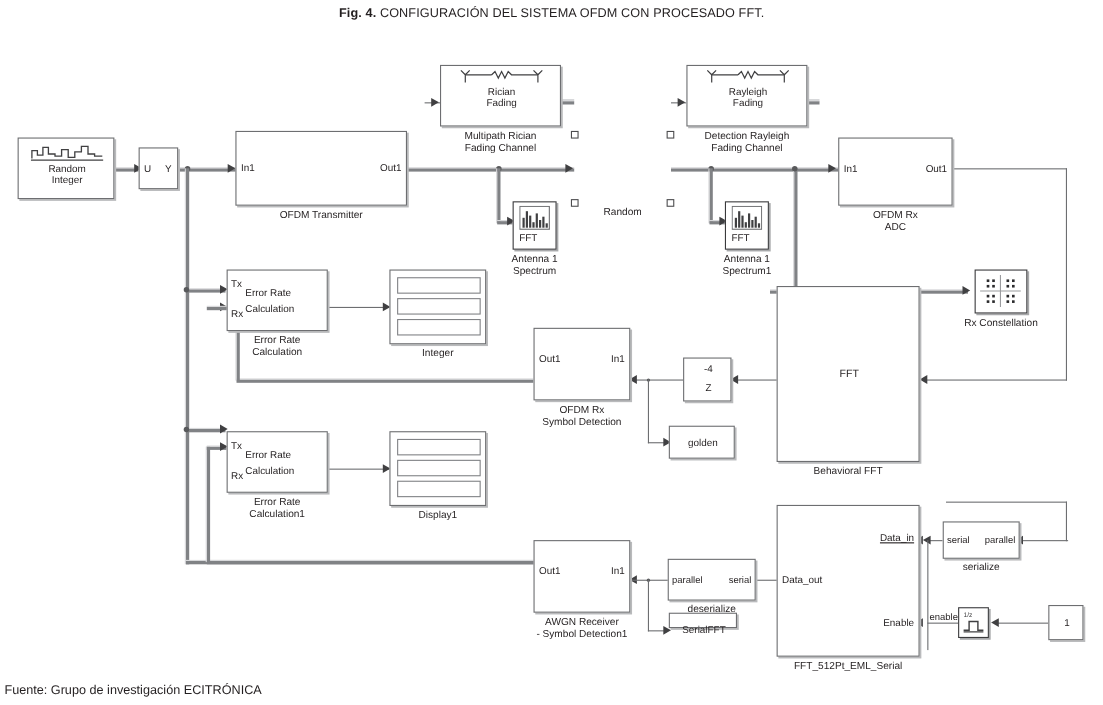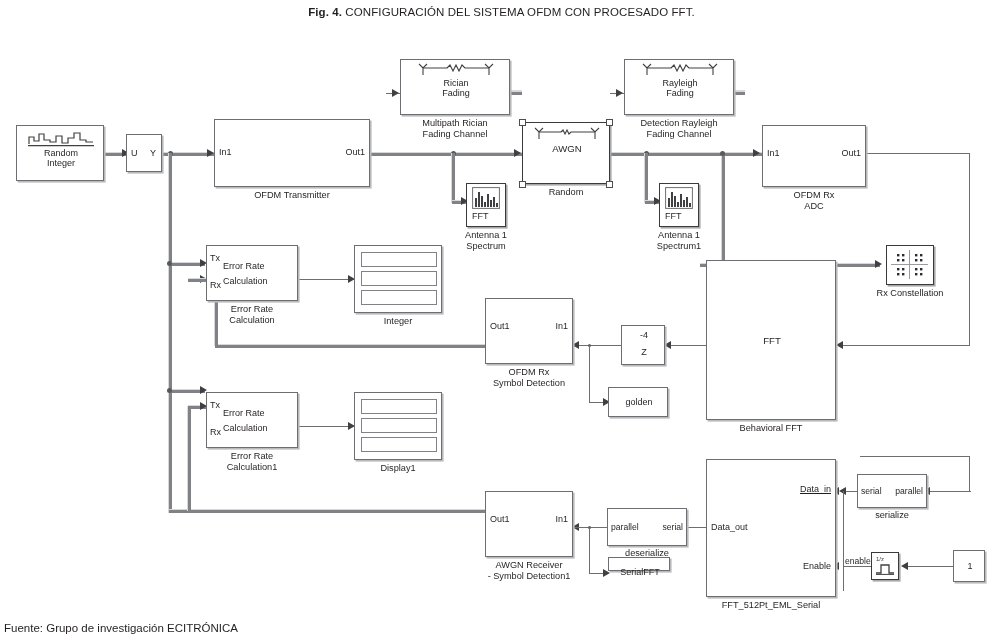--- a/index.html
+++ b/index.html
@@ -214,28 +214,20 @@
       <path d="M6 12 L6 5 M2 1 L6 5 L10 1" fill="none" stroke="#404042" stroke-width="1.1"></path>
       <path d="M72 12 L72 5 M68 1 L72 5 L76 1" fill="none" stroke="#404042" stroke-width="1.1"></path>
       <path d="M6 5 L30 5 M30 5 l3 -3 l3 6 l3 -6 l3 6 l3 -6 l3 3 L72 5" fill="none" stroke="#404042" stroke-width="1.1"></path>
     </svg>
     <div class="lbl c" style="left:0;top:18px;width:110px;">Rayleigh
 Fading</div>
   </div>
   <div class="cap" style="left:614px;top:92px;width:130px;">Detection Rayleigh
 Fading Channel</div>
 
-  <div class="blk dark" style="left:522px;top:96px;width:88px;height:62px;">
-    <svg class="ico" style="left:10px;top:4px;width:68px;height:14px;" viewBox="0 0 68 14">
-      <path d="M6 12 L6 5 M2 1 L6 5 L10 1" fill="none" stroke="#404042" stroke-width="1.1"></path>
-      <path d="M62 12 L62 5 M58 1 L62 5 L66 1" fill="none" stroke="#404042" stroke-width="1.1"></path>
-      <path d="M6 5 L28 5 M28 5 l2 -2 l2 4 l2 -4 l2 4 l2 -2 L62 5" fill="none" stroke="#404042" stroke-width="1.1"></path>
-    </svg>
-    <div class="lbl c" style="left:0;top:21px;width:88px;font-size:9.6px;">AWGN</div>
-  </div>
   <div class="hdl" style="left:519px;top:93px;"></div>
   <div class="hdl" style="left:606px;top:93px;"></div>
   <div class="hdl" style="left:519px;top:155px;"></div>
   <div class="hdl" style="left:606px;top:155px;"></div>
   <div class="cap" style="left:522px;top:161px;width:88px;">Random</div>
 
   <div class="blk dark" style="left:466px;top:157px;width:40px;height:44px;border-width:1.8px;">
     <svg class="ico" style="left:5px;top:3px;width:28px;height:22px;" viewBox="0 0 28 22">
       <rect x="0.6" y="0.6" width="26.8" height="20.8" fill="#fff" stroke="#6d6e71" stroke-width="1"></rect>
       <g fill="#404042">

